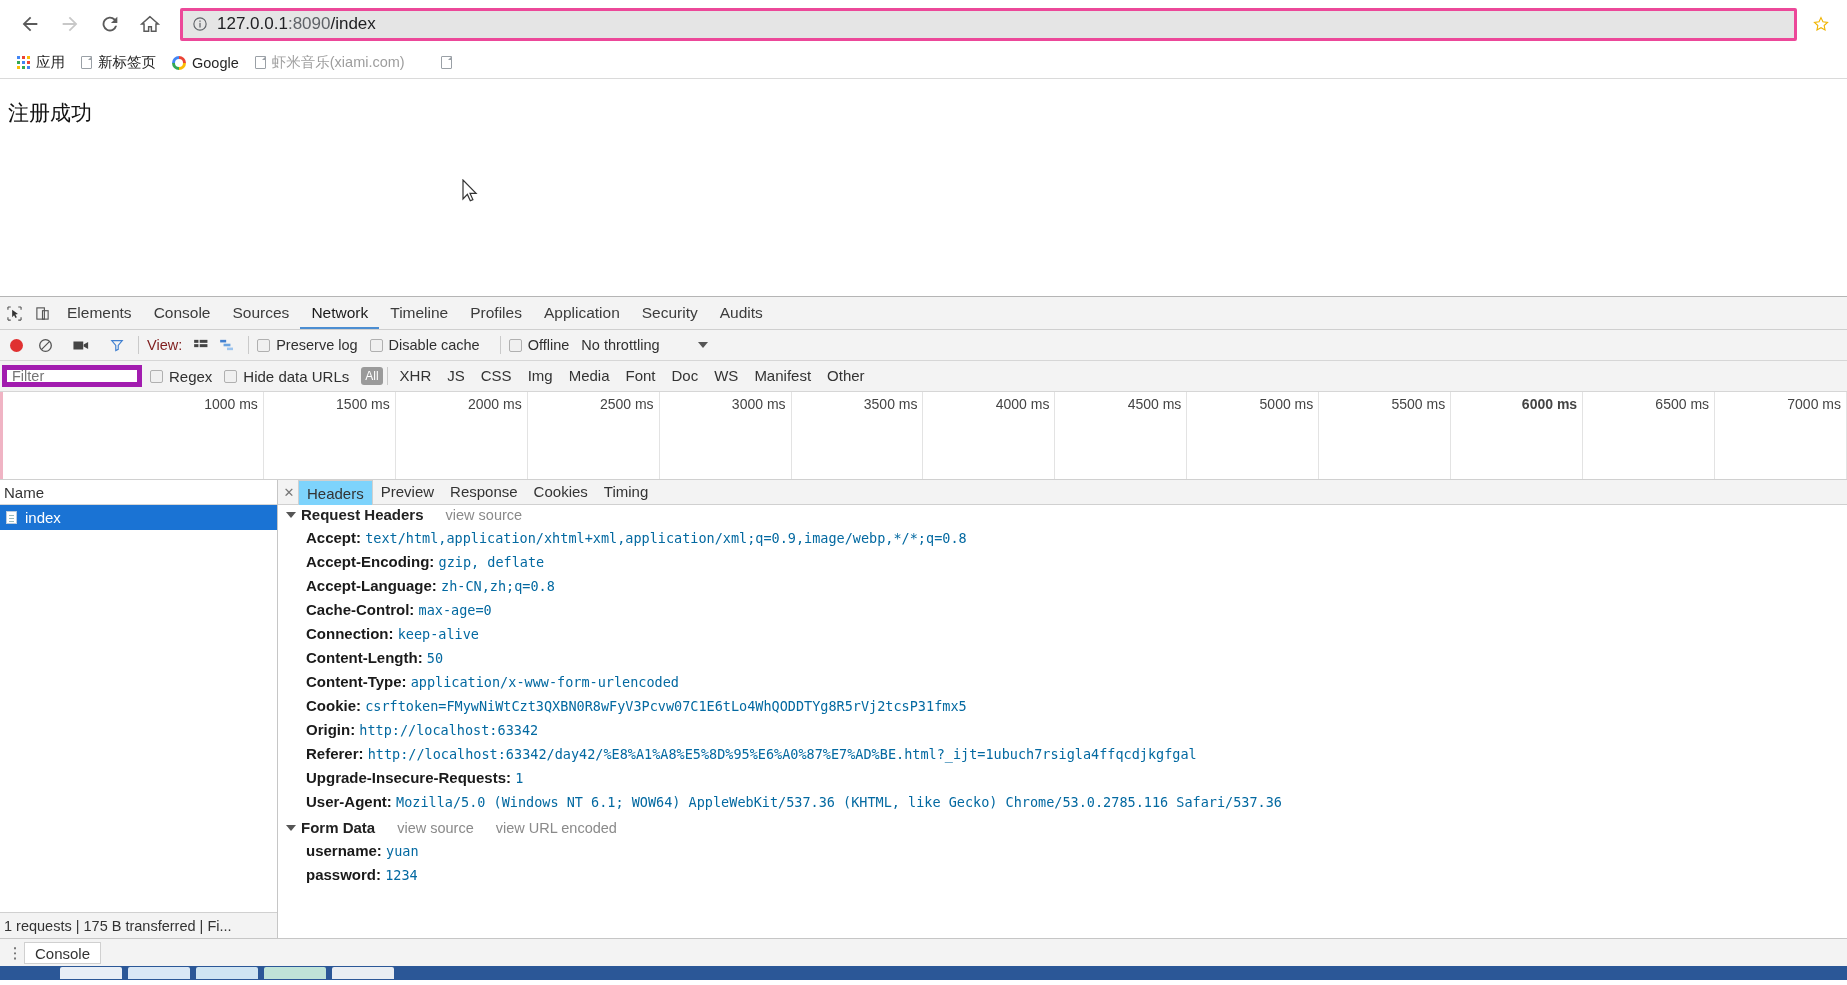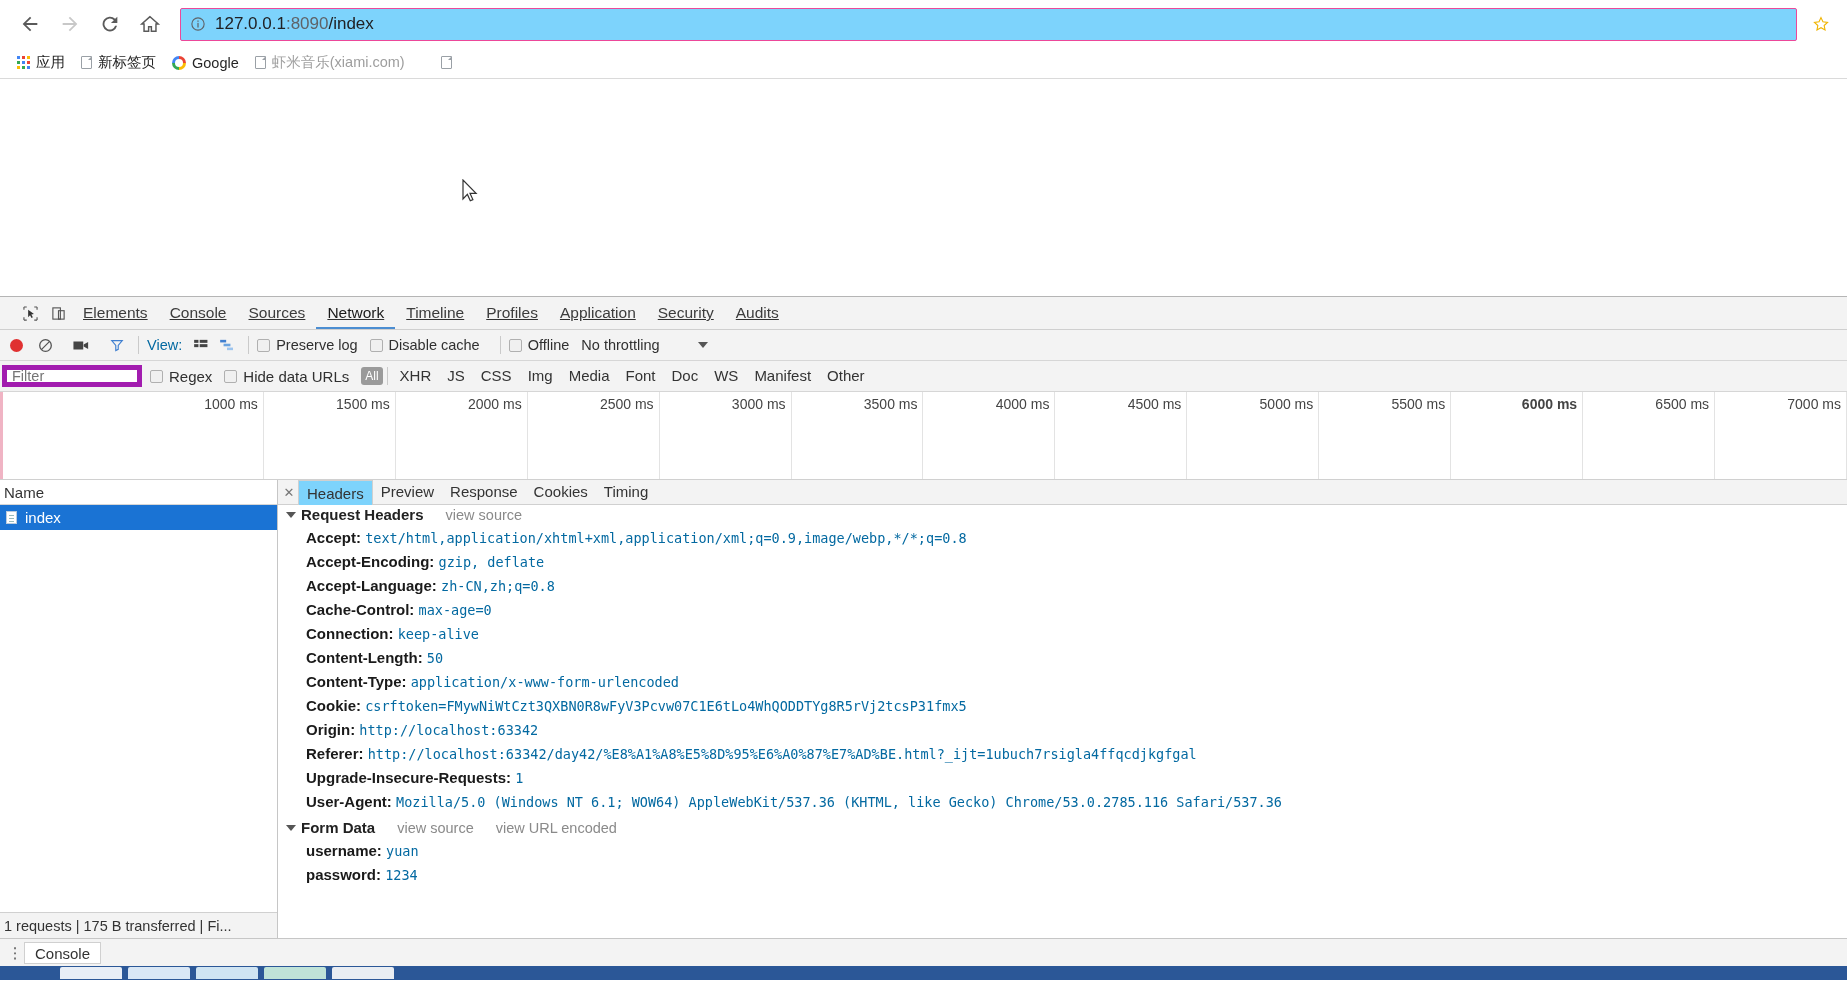--- a/index.html
+++ b/index.html
@@ -27,23 +27,23 @@
     flex: 0 0 auto;
   }
   .nav-btn.disabled { color: #c8c8c8; }
   .nav-btn svg { display:block; }
 
   .omnibox {
     flex: 1 1 auto;
     height: 33px;
     margin-left: 10px;
     margin-right: 8px;
-    border: 1px solid #ec4899;
+    border: 3px solid #ec4899;
     border-radius: 2px;
-    background: #7dd3fc;
+    background: #e5e5e5;
     display: flex;
     align-items: center;
     padding: 0 9px;
     font-size: 17px;
     color: #202124;
     overflow: hidden;
     white-space: nowrap;
   }
   .omnibox .info-icon { margin-right: 9px; flex: 0 0 auto; display:flex; }
   .url-host { color: #202124; }
@@ -146,23 +146,22 @@
     font-size: 15px;
     color: #303030;
   }
 
   .dt-tabbar {
     height: 33px;
     background: #f3f3f3;
     display: flex;
     align-items: center;
     border-bottom: 1px solid #cfcfcf;
-    padding-left: 16px;
-    flex: 0 0 auto;
-    text-decoration: underline;
+    padding-left: 0;
+    flex: 0 0 auto;
   }
   .dt-iconbtn {
     width: 28px; height: 28px;
     display: flex; align-items: center; justify-content: center;
     color: #5a5a5a;
   }
   .dt-tab {
     padding: 0 11px;
     height: 32px;
     line-height: 32px;
@@ -188,21 +187,21 @@
   }
   .rec-dot {
     width: 13px; height: 13px;
     border-radius: 50%;
     background: #e03131;
     margin: 0 9px 0 4px;
     flex:0 0 auto;
   }
   .ctl-ico { width: 26px; height: 26px; display:flex; align-items:center; justify-content:center; color:#5a5a5a; }
   .vsep { width:1px; height:18px; background:#cacaca; margin: 0 8px; flex:0 0 auto; }
-  .ctl-label { color:#0369a1; margin-right:6px; white-space:nowrap; }
+  .ctl-label { color:#7f1d1d; margin-right:6px; white-space:nowrap; }
   .chk {
     width: 13px; height: 13px;
     border: 1px solid #b0b0b0;
     background: #f0f0f0;
     border-radius: 2px;
     margin-right: 6px;
     flex: 0 0 auto;
   }
   .ctl-item { display:flex; align-items:center; margin-right:12px; white-space:nowrap; }
   .caret-dn {
@@ -545,20 +544,21 @@
 
   <div class="bm-item" style="margin-left:20px">
     <span class="bm-ico">
         <span class="doc-ico"></span>
       </span>
     <span></span>
   </div>
 </div>
 
 <div class="page-viewport">
+  <div class="page-text">注册成功</div>
   <svg class="mouse-cursor" viewBox="0 0 16 24">
     <path d="M1 1l0 19 4.4-4.6 2.9 6.4 2.6-1.2-2.9-6.3 6.1 0z" fill="#fff" stroke="#333" stroke-width="1.2"></path>
   </svg>
 </div>
 
 <div class="devtools">
 
   <div class="dt-tabbar">
     <div class="dt-iconbtn">
       <svg width="15" height="15" viewBox="0 0 16 16">

